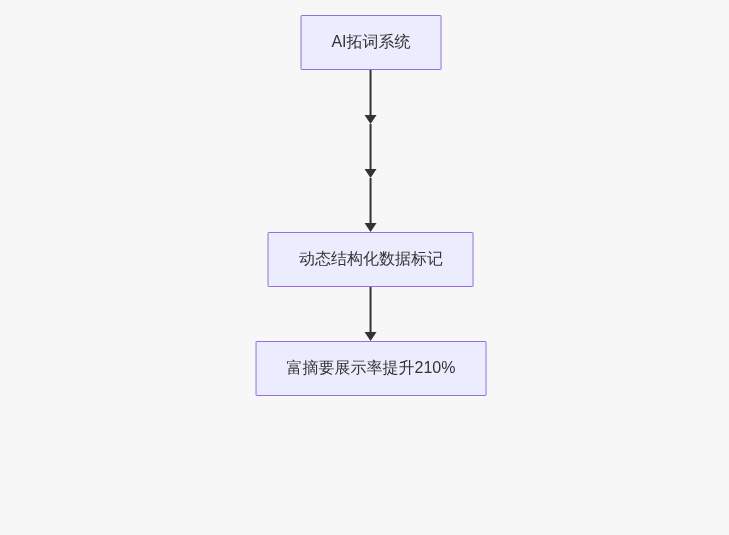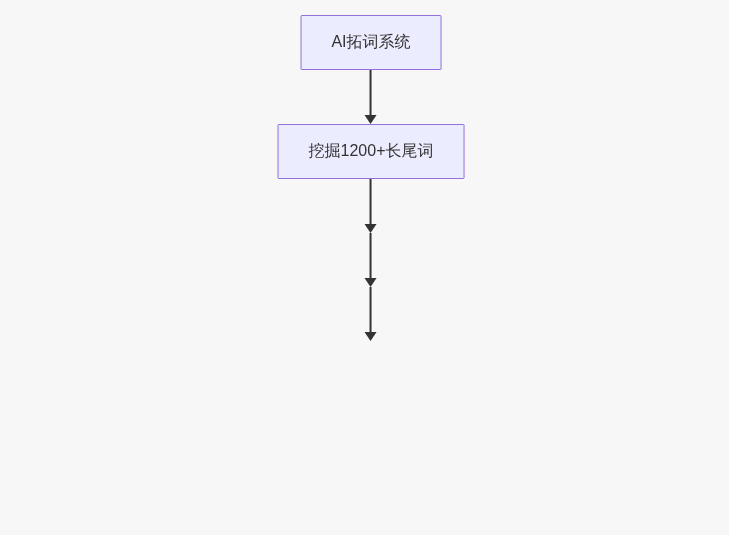--- a/index.html
+++ b/index.html
@@ -79,36 +79,39 @@
 
     <div class="node">
       <span>AI拓词系统</span>
     </div>
 
     <div class="connector">
       <div class="line"></div>
       <div class="arrowhead"></div>
     </div>
 
-    <div class="node">
-      <span>挖掘1200+长尾词</span>
-    </div>
 
     <div class="connector">
       <div class="line"></div>
       <div class="arrowhead"></div>
     </div>
 
 
     <div class="connector">
       <div class="line"></div>
       <div class="arrowhead"></div>
     </div>
 
+    <div class="node">
+      <span>动态结构化数据标记</span>
+    </div>
 
     <div class="connector">
       <div class="line"></div>
       <div class="arrowhead"></div>
     </div>
 
+    <div class="node">
+      <span>富摘要展示率提升210%</span>
+    </div>
 
   </div>
 </div>
 
 </body></html>

